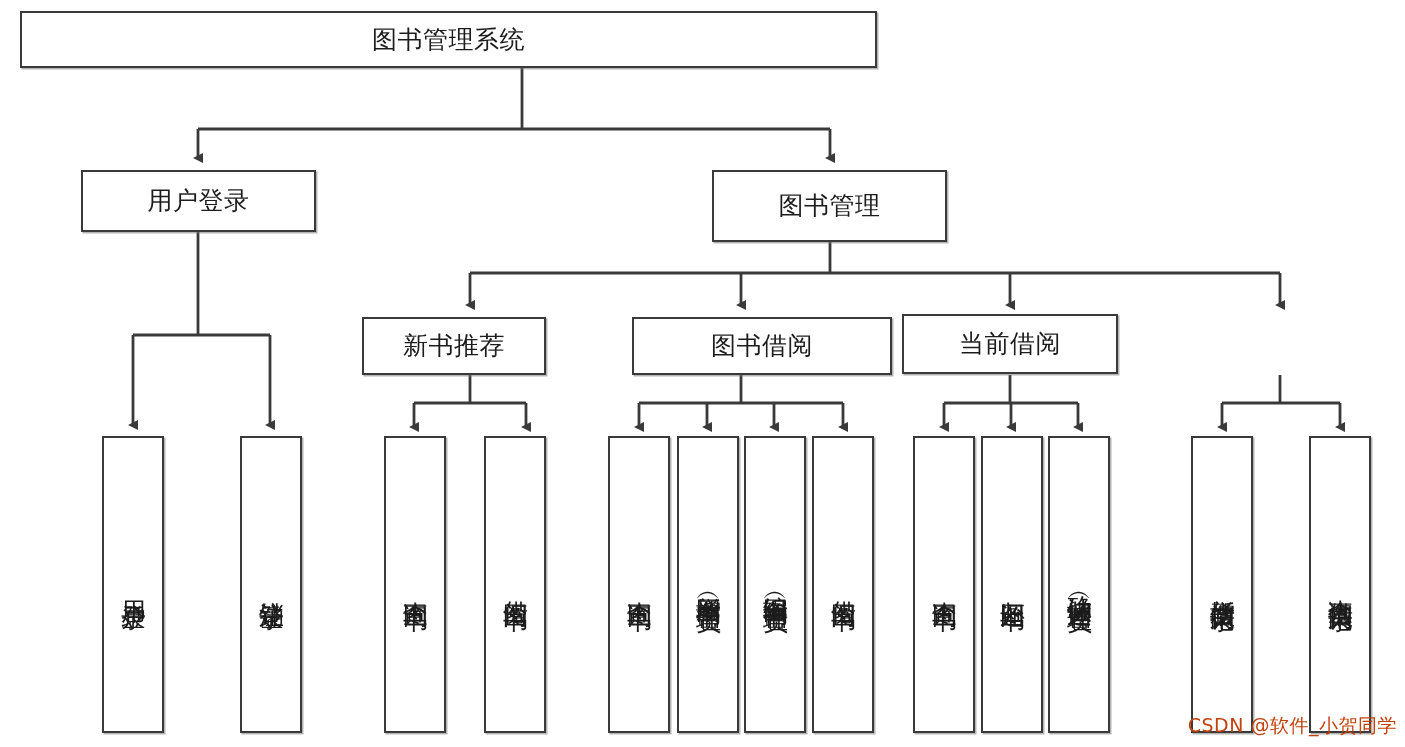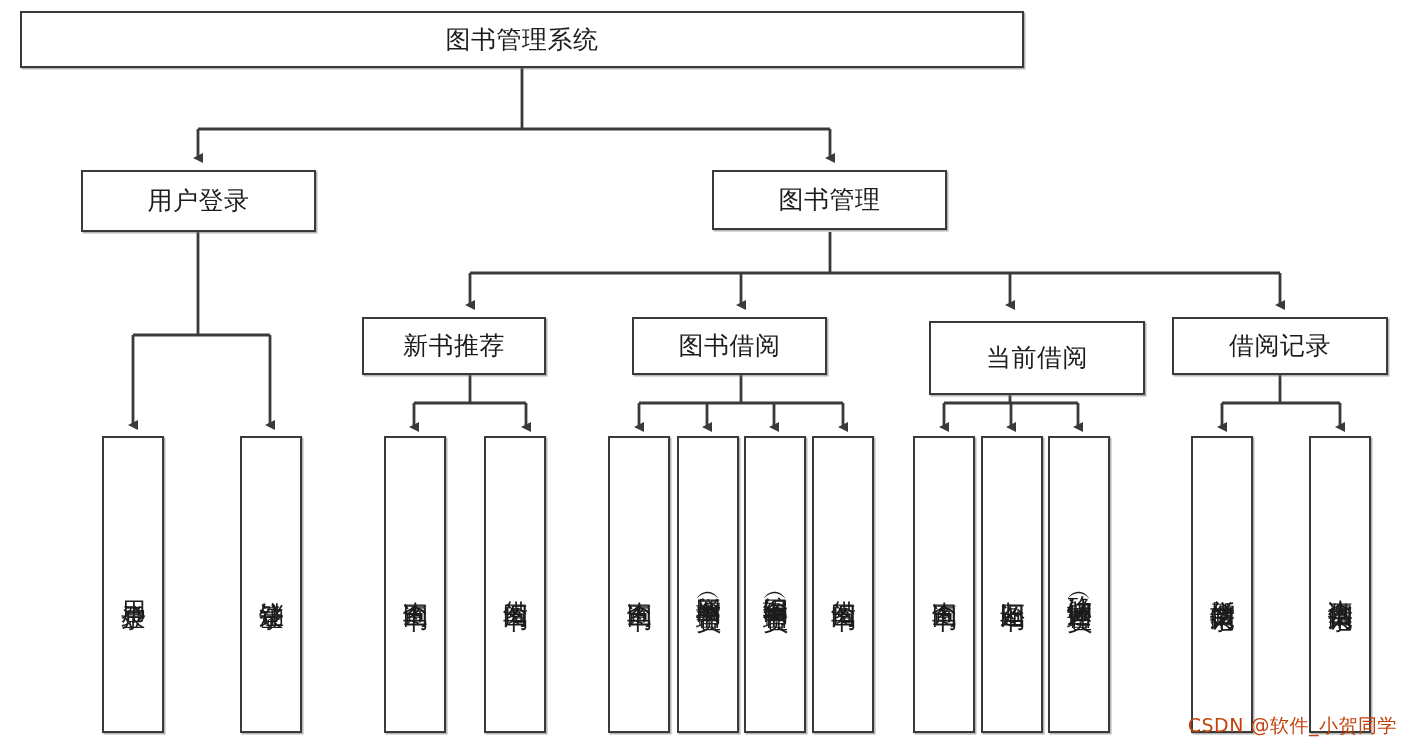--- a/index.html
+++ b/index.html
@@ -121,42 +121,39 @@
       <path d="M1011,403 L1011,427" marker-end="url(#arrow)"></path>
       <path d="M1078,403 L1078,427" marker-end="url(#arrow)"></path>
 
       <path d="M1280,375 L1280,403"></path>
       <path d="M1222,403 L1340,403"></path>
       <path d="M1222,403 L1222,427" marker-end="url(#arrow)"></path>
       <path d="M1340,403 L1340,427" marker-end="url(#arrow)"></path>
     </g>
   </svg>
 
-  <div class="node root horiz" style="left:20px; top:11px; width:1004px; height:57px;">
+  <div class="node root horiz" style="left:20px; top:11px; width:857px; height:57px;">
     <span class="label">图书管理系统</span>
   </div>
 
   <div class="node horiz" style="left:81px; top:170px; width:235px; height:62px;">
     <span class="label">用户登录</span>
   </div>
-  <div class="node horiz" style="left:712px; top:170px; width:235px; height:60px;">
+  <div class="node horiz" style="left:712px; top:170px; width:235px; height:72px;">
     <span class="label">图书管理</span>
   </div>
 
   <div class="node horiz" style="left:362px; top:317px; width:184px; height:58px;">
     <span class="label">新书推荐</span>
   </div>
-  <div class="node horiz" style="left:632px; top:317px; width:195px; height:58px;">
+  <div class="node horiz" style="left:632px; top:317px; width:260px; height:58px;">
     <span class="label">图书借阅</span>
   </div>
-  <div class="node horiz" style="left:902px; top:321px; width:216px; height:74px;margin-left:27px;">
+  <div class="node horiz" style="left:902px; top:314px; width:216px; height:60px;">
     <span class="label">当前借阅</span>
-  </div>
-  <div class="node horiz" style="left:1172px; top:317px; width:216px; height:58px;">
-    <span class="label">借阅记录</span>
   </div>
 
   <div class="node vert" style="left:102px; top:436px; width:62px; height:297px;">
     <span class="label">用户登录</span>
   </div>
   <div class="node vert" style="left:240px; top:436px; width:62px; height:297px;">
     <span class="label">注销登录</span>
   </div>
 
   <div class="node vert" style="left:384px; top:436px; width:62px; height:297px;">

